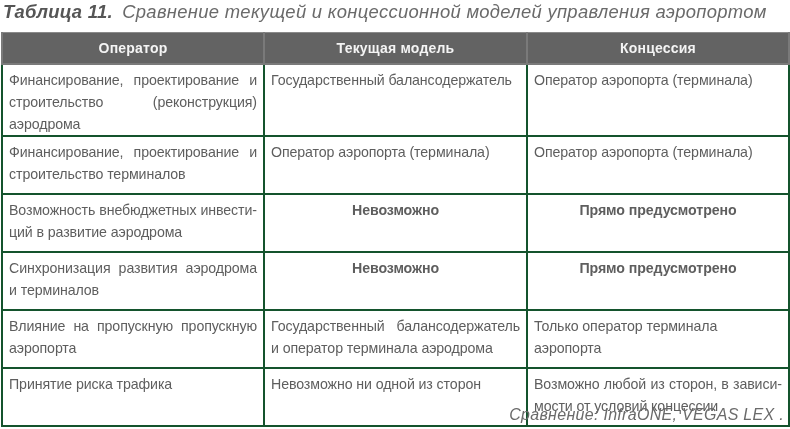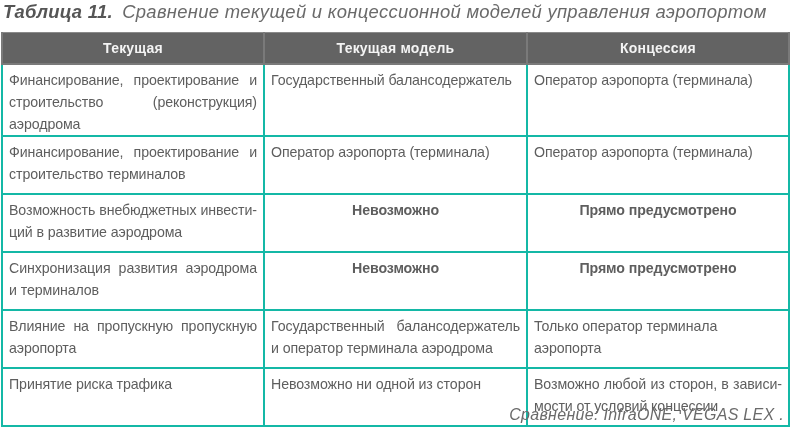--- a/index.html
+++ b/index.html
@@ -50,21 +50,21 @@
       font-size: 14px;
       height: 30px;
       padding: 0;
       text-align: center;
       border: 2px solid #7a7a7a;
       border-top: 1px solid #8a8a8a;
       letter-spacing: 0.2px;
       transform-origin: center;
     }
     table.cmp td {
-      border: 2px solid #14b8a6;
+      border: 2px solid #14532d;
       vertical-align: top;
       padding: 4px 6px 0 6px;
       height: 52px;
       font-size: 14.2px;
       line-height: 22px;
       color: #5e5e5e;
       letter-spacing: -0.1px;
     }
     table.cmp td.left { text-align: left; margin-left: 14px; }
     table.cmp td.just { text-align: justify; text-align-last: left; }
@@ -89,21 +89,21 @@
 </div>
 
 <table class="cmp">
   <colgroup>
     <col class="c1">
       <col class="c2">
       <col class="c3">
   </colgroup>
   <thead>
     <tr>
-      <th>Текущая</th>
+      <th>Оператор</th>
       <th>Текущая модель</th>
       <th>Концессия</th>
     </tr>
   </thead>
   <tbody>
     <tr>
       <td class="just">Финансирование, проектирование и стро­ительство (реконструкция) аэродрома</td>
       <td class="left">Государственный балансодержатель</td>
       <td class="left">Оператор аэропорта (терминала)</td>
     </tr>

